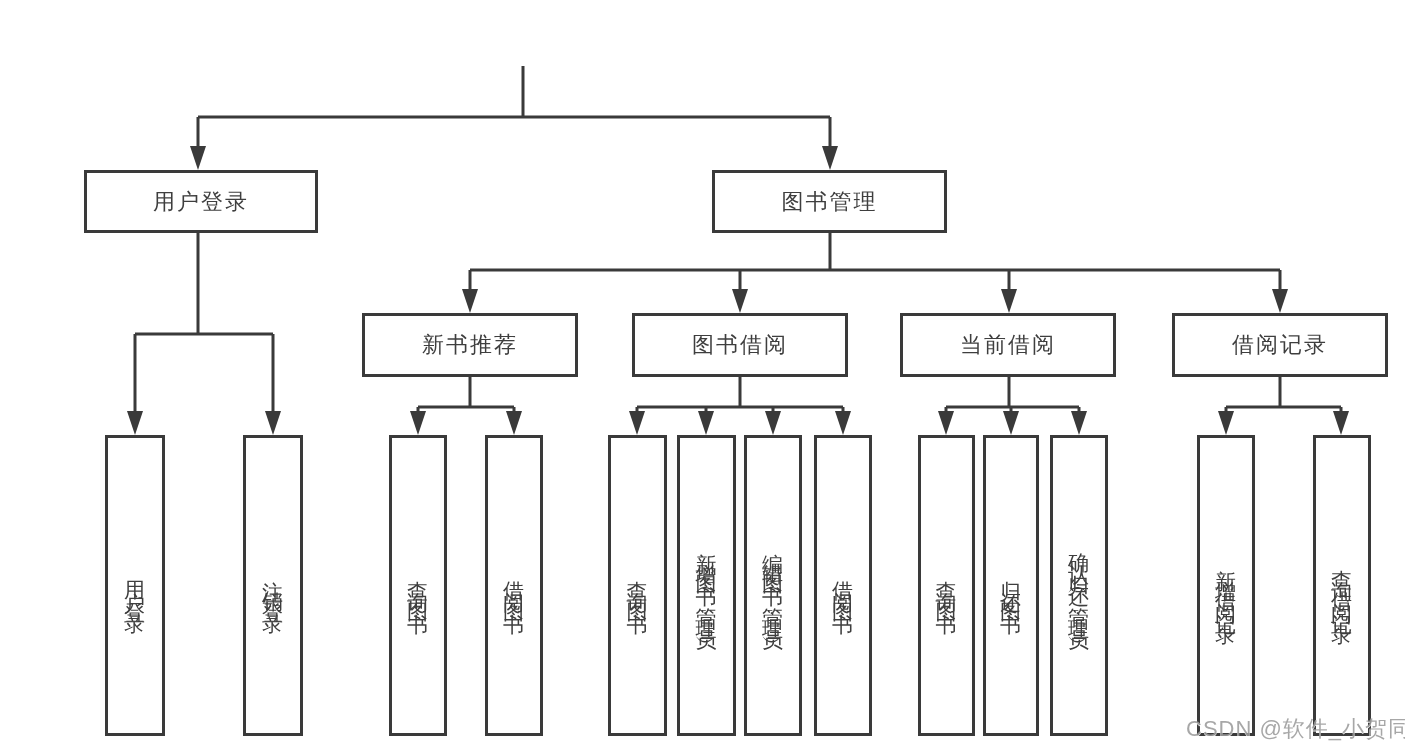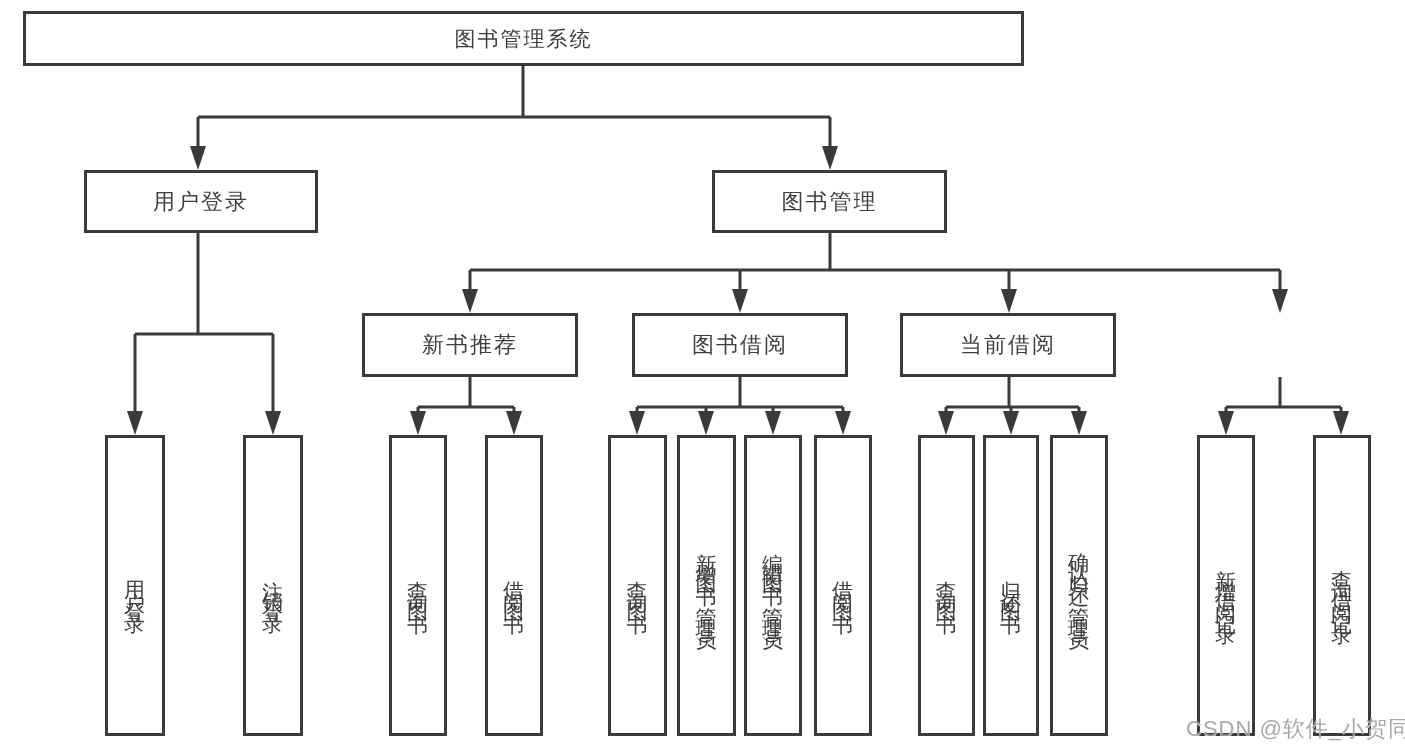--- a/index.html
+++ b/index.html
@@ -114,28 +114,28 @@
 
     <g stroke="#3a3a3a" stroke-width="3" fill="none">
       <path d="M1280,377 V407 M1226,407 H1341 M1226,407 V414 M1341,407 V414"></path>
     </g>
     <g fill="#3a3a3a" stroke="none">
       <polygon points="1218,411 1234,411 1226,435"></polygon>
       <polygon points="1333,411 1349,411 1341,435"></polygon>
     </g>
   </svg>
 
-  <div class="node hbox root-box" style="left:23px; top:11px; width:1001px; height:55px;">图书管理系统</div>
 
   <div class="node hbox" style="left:84px; top:170px; width:234px; height:63px;">用户登录</div>
   <div class="node hbox" style="left:712px; top:170px; width:235px; height:63px;text-align:center;">图书管理</div>
 
   <div class="node hbox" style="left:632px; top:313px; width:216px; height:64px;">图书借阅</div>
   <div class="node hbox" style="left:362px; top:313px; width:216px; height:64px;">新书推荐</div>
   <div class="node hbox" style="left:900px; top:313px; width:216px; height:64px;">当前借阅</div>
+  <div class="node hbox" style="left:1172px; top:313px; width:216px; height:64px;">借阅记录</div>
 
   <div class="node vbox" style="left:105px; top:435px; width:60px; height:301px;">用户登录</div>
   <div class="node vbox" style="left:243px; top:435px; width:60px; height:301px;">注销登录</div>
 
   <div class="node vbox" style="left:389px; top:435px; width:58px; height:301px;">查询图书</div>
   <div class="node vbox" style="left:485px; top:435px; width:58px; height:301px;">借阅图书</div>
 
   <div class="node vbox" style="left:608px; top:435px; width:59px; height:301px;">查询图书</div>
   <div class="node vbox" style="left:677px; top:435px; width:59px; height:301px;">新增图书（管理员）</div>
   <div class="node vbox" style="left:744px; top:435px; width:58px; height:301px;">编辑图书（管理员）</div>

